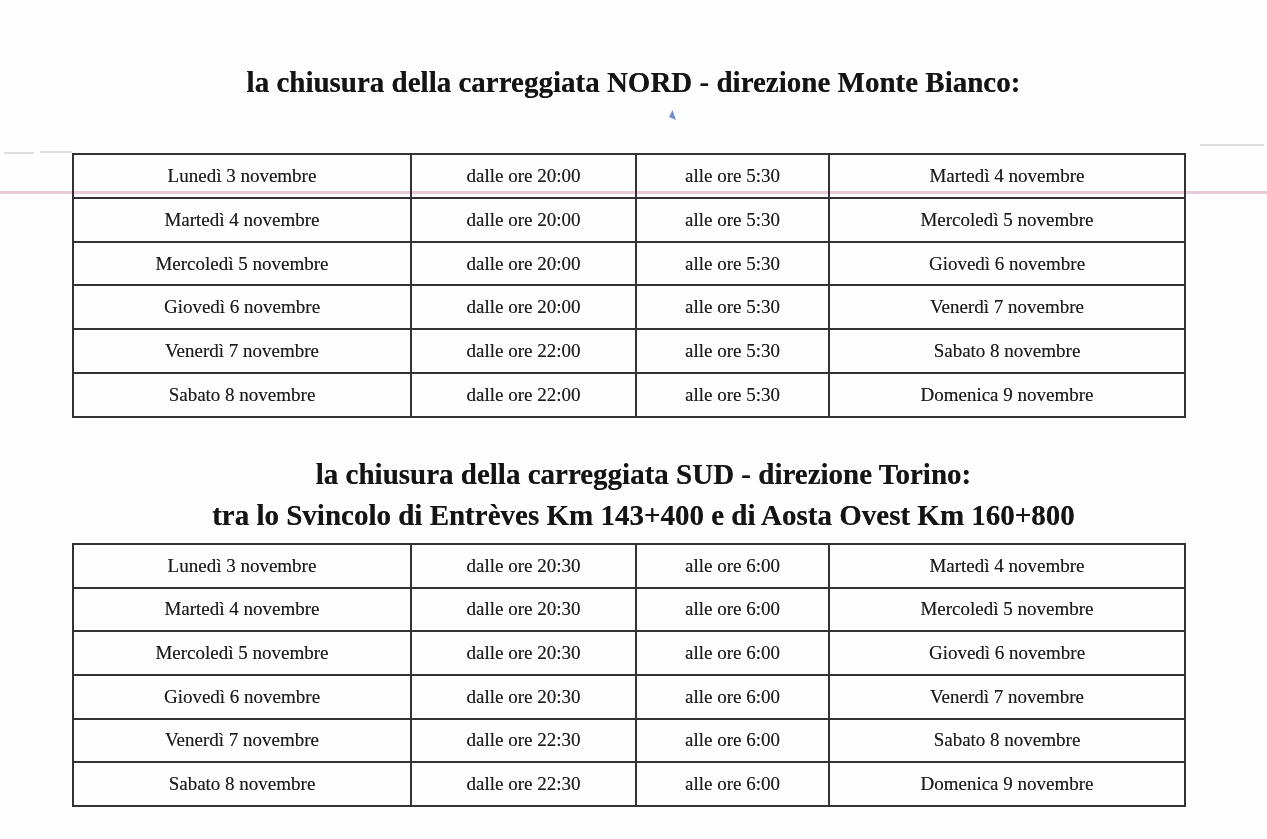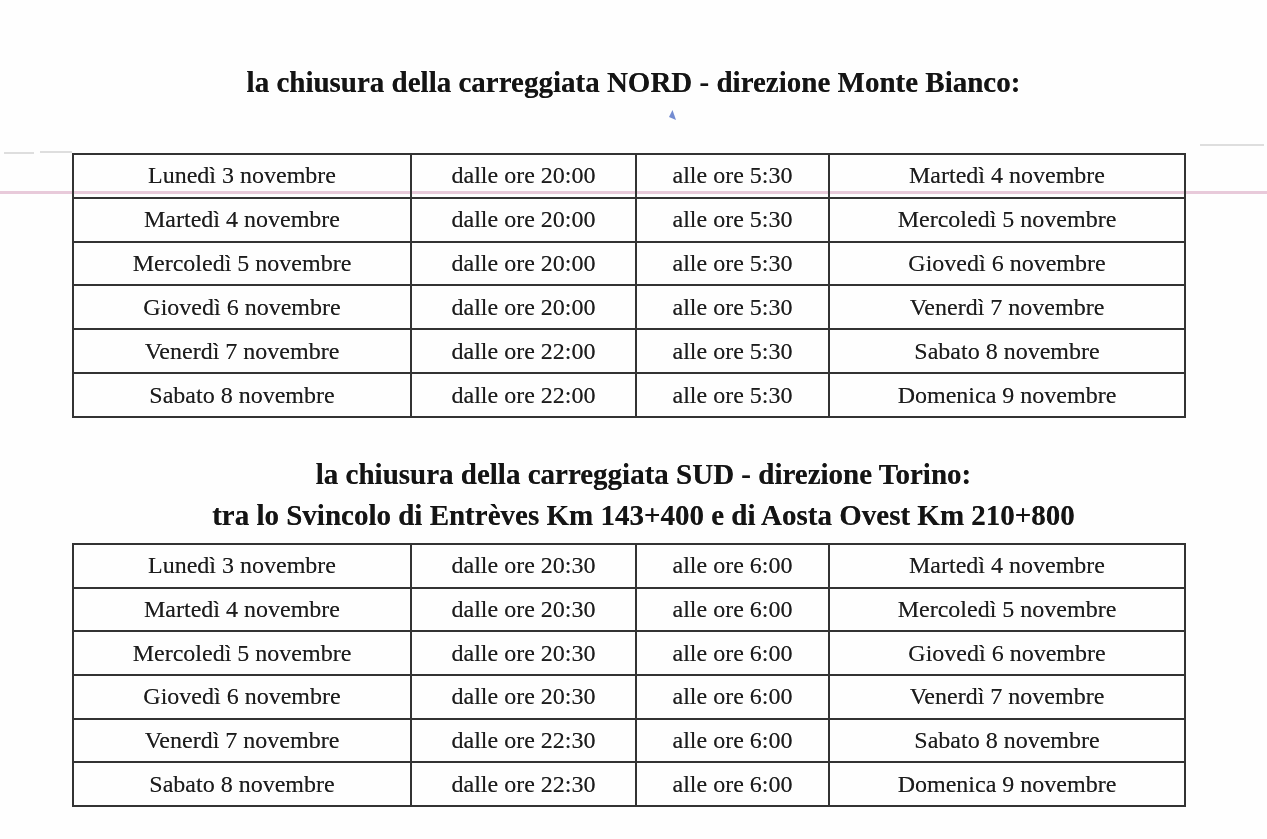--- a/index.html
+++ b/index.html
@@ -39,21 +39,21 @@
     border-collapse: collapse;
     table-layout: fixed;
   }
   .table-nord { top: 153px; height: 265px; }
   .table-sud  { top: 543px; height: 264px; }
 
   table.closure td {
     border: 2px solid #333333;
     text-align: center;
     vertical-align: middle;
-    font-size: 24px;
+    font-size: 19px;
     padding: 0;
     color: #1c1c1c;
     text-shadow: 0 0 0.6px rgba(15,15,15,0.55);
     overflow: hidden;
     white-space: nowrap;
   }
 
   
   .pink-line {
     position: absolute;
@@ -138,21 +138,21 @@
         <td>Sabato 8 novembre</td>
         <td>dalle ore 22:00</td>
         <td>alle ore 5:30</td>
         <td>Domenica 9 novembre</td>
       </tr>
     </tbody>
   </table>
 
   <div class="heading heading-sud">
     <div>la chiusura della carreggiata SUD - direzione Torino:</div>
-    <div>tra lo Svincolo di Entrèves Km 143+400 e di Aosta Ovest Km 210+800</div>
+    <div>tra lo Svincolo di Entrèves Km 143+400 e di Aosta Ovest Km 160+800</div>
   </div>
 
   <table class="closure table-sud">
     <colgroup>
       <col style="width:338px">
         <col style="width:225px">
         <col style="width:193px">
         <col style="width:356px">
     </colgroup>
     <tbody>

